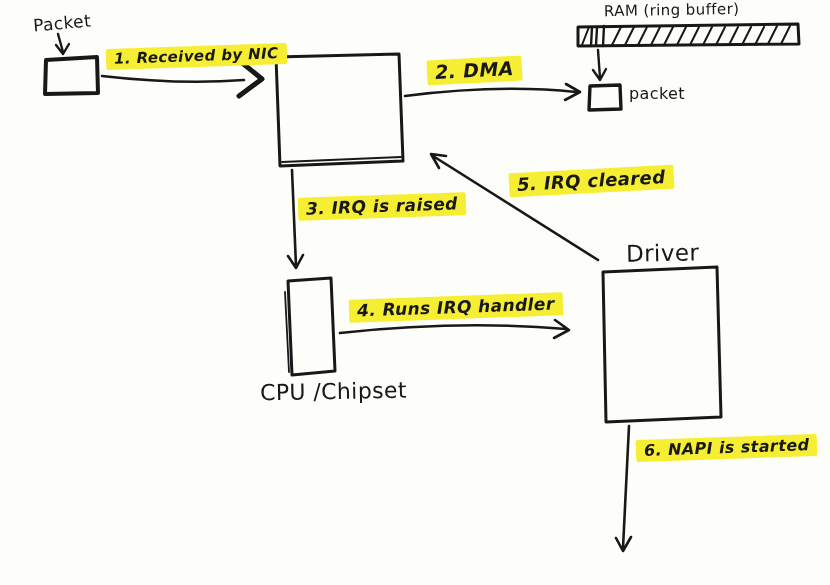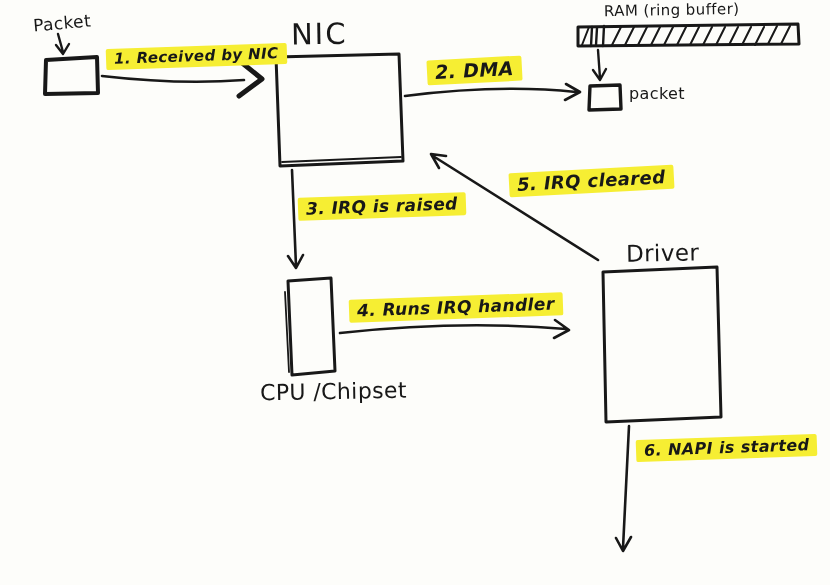--- a/index.html
+++ b/index.html
@@ -70,21 +70,20 @@
     <path stroke-width="2.6" d="M340 333 Q460 320 566 329 M555 320 L569 330 L554 338"></path>
 
     <path stroke-width="3" d="M603 272 L717 267 L721 417 L606 422 Z"></path>
 
     <path stroke-width="2.6" d="M598 260 L433 156 M446 156 L431 154 L439 168"></path>
 
     <path stroke-width="2.6" d="M629 426 L623 548 M616 538 L623 551 L631 537"></path>
   </svg>
 
   <div class="lbl" style="left:33px;top:13px;font-size:17px;transform:rotate(-5deg)">Packet</div>
-  <div class="lbl" style="left:291px;top:17px;font-size:29px;letter-spacing:2px;transform:rotate(-1deg)">NIC</div>
   <div class="lbl" style="left:604px;top:1px;font-size:15px;transform:rotate(-1deg)">RAM (ring buffer)</div>
   <div class="lbl" style="left:629px;top:84px;font-size:16px">packet</div>
   <div class="lbl" style="left:260px;top:379px;font-size:22px;transform:rotate(-1deg)">CPU /Chipset</div>
   <div class="lbl" style="left:626px;top:240px;font-size:23px;transform:rotate(-1deg)">Driver</div>
 
   <div class="lbl hl" style="left:106px;top:46px;font-size:15px;transform:rotate(-2deg)">1. Received by NIC</div>
   <div class="lbl hl" style="left:427px;top:58px;font-size:19px;transform:rotate(-3deg)">2. DMA</div>
   <div class="lbl hl" style="left:298px;top:195px;font-size:17px;transform:rotate(-2deg)">3. IRQ is raised</div>
   <div class="lbl hl" style="left:349px;top:296px;font-size:17px;transform:rotate(-2deg)">4. Runs IRQ handler</div>
   <div class="lbl hl" style="left:509px;top:169px;font-size:18px;transform:rotate(-3deg)">5. IRQ cleared</div>

